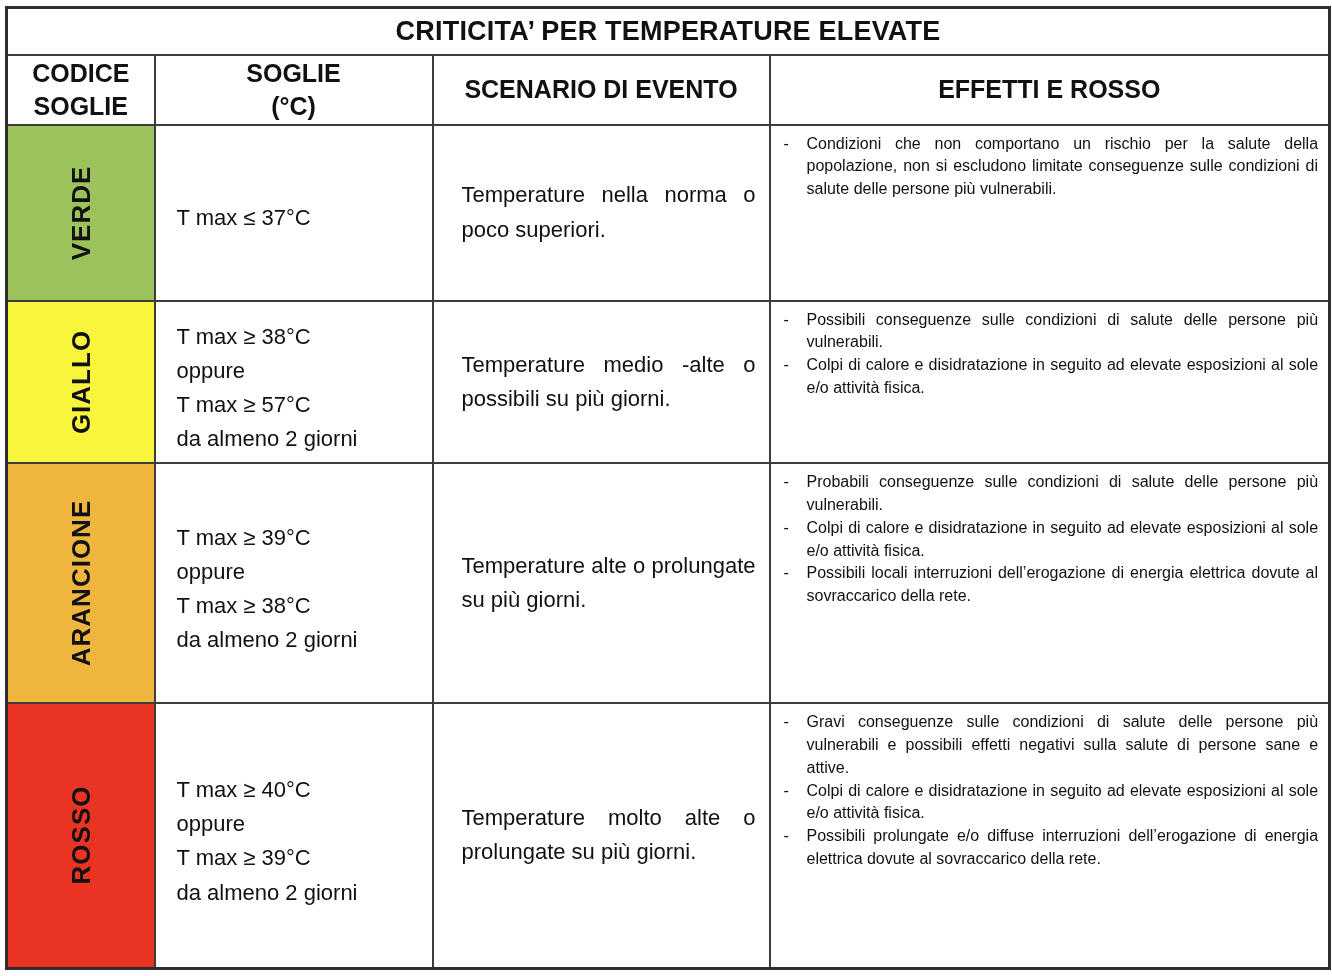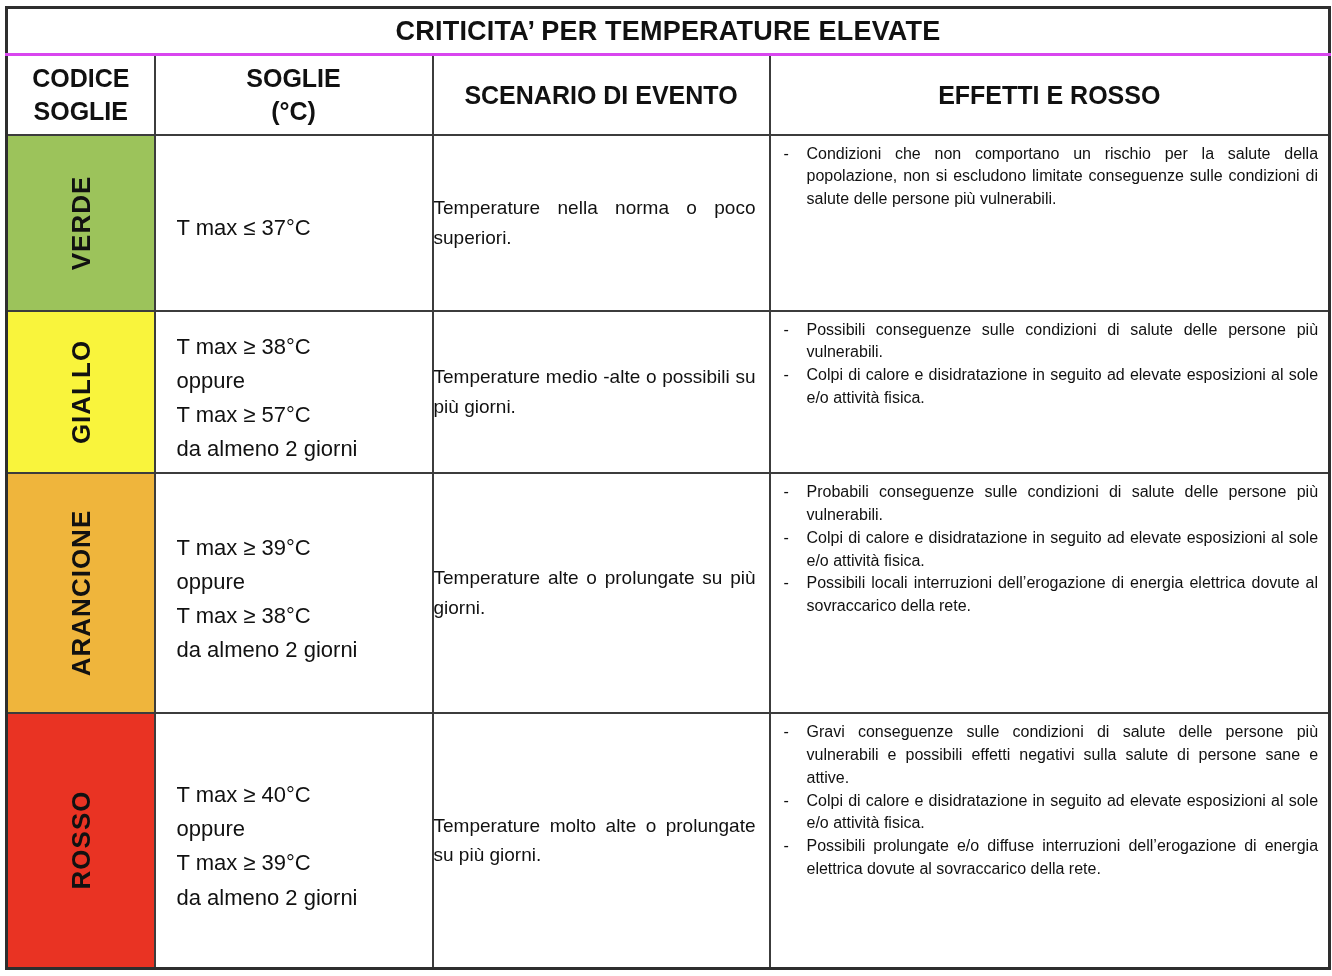--- a/index.html
+++ b/index.html
@@ -21,26 +21,26 @@
   }
   td, th { border: 2px solid #3c3c3c; }
 
   
   tr.title-row td {
     height: 47px;
     text-align: center;
     vertical-align: middle;
     font-weight: bold;
     font-size: 27px;
-    border-bottom: 3px solid #d946ef;
+    border-bottom: 1px solid #d946ef;
     letter-spacing: 0.2px;
   }
 
   
-  tr.header-row { height: 80px; margin-top: 36px; }
+  tr.header-row { height: 70px; margin-top: 36px; }
   tr.header-row th {
     text-align: center;
     vertical-align: middle;
     font-weight: bold;
     font-size: 25px;
     line-height: 1.3;
   }
 
   
   tr.row-verde     { height: 176px; }
@@ -65,22 +65,22 @@
 
   td.soglie-cell {
     vertical-align: middle;
     padding: 18px 8px 6px 21px;
     font-size: 22px;
   }
   .soglie-line { line-height: 1.55; white-space: nowrap; }
 
   td.scenario-cell {
     vertical-align: middle;
-    padding: 6px 13px 6px 0;
-    font-size: 19px;
+    padding: 6px 13px 6px 28px;
+    font-size: 22px;
     line-height: 1.55;
     text-align: justify;
   }
 
   td.effects-cell {
     vertical-align: top;
     padding: 7px 10px 4px 13px;
     font-size: 16px;
   }
   .effect {

